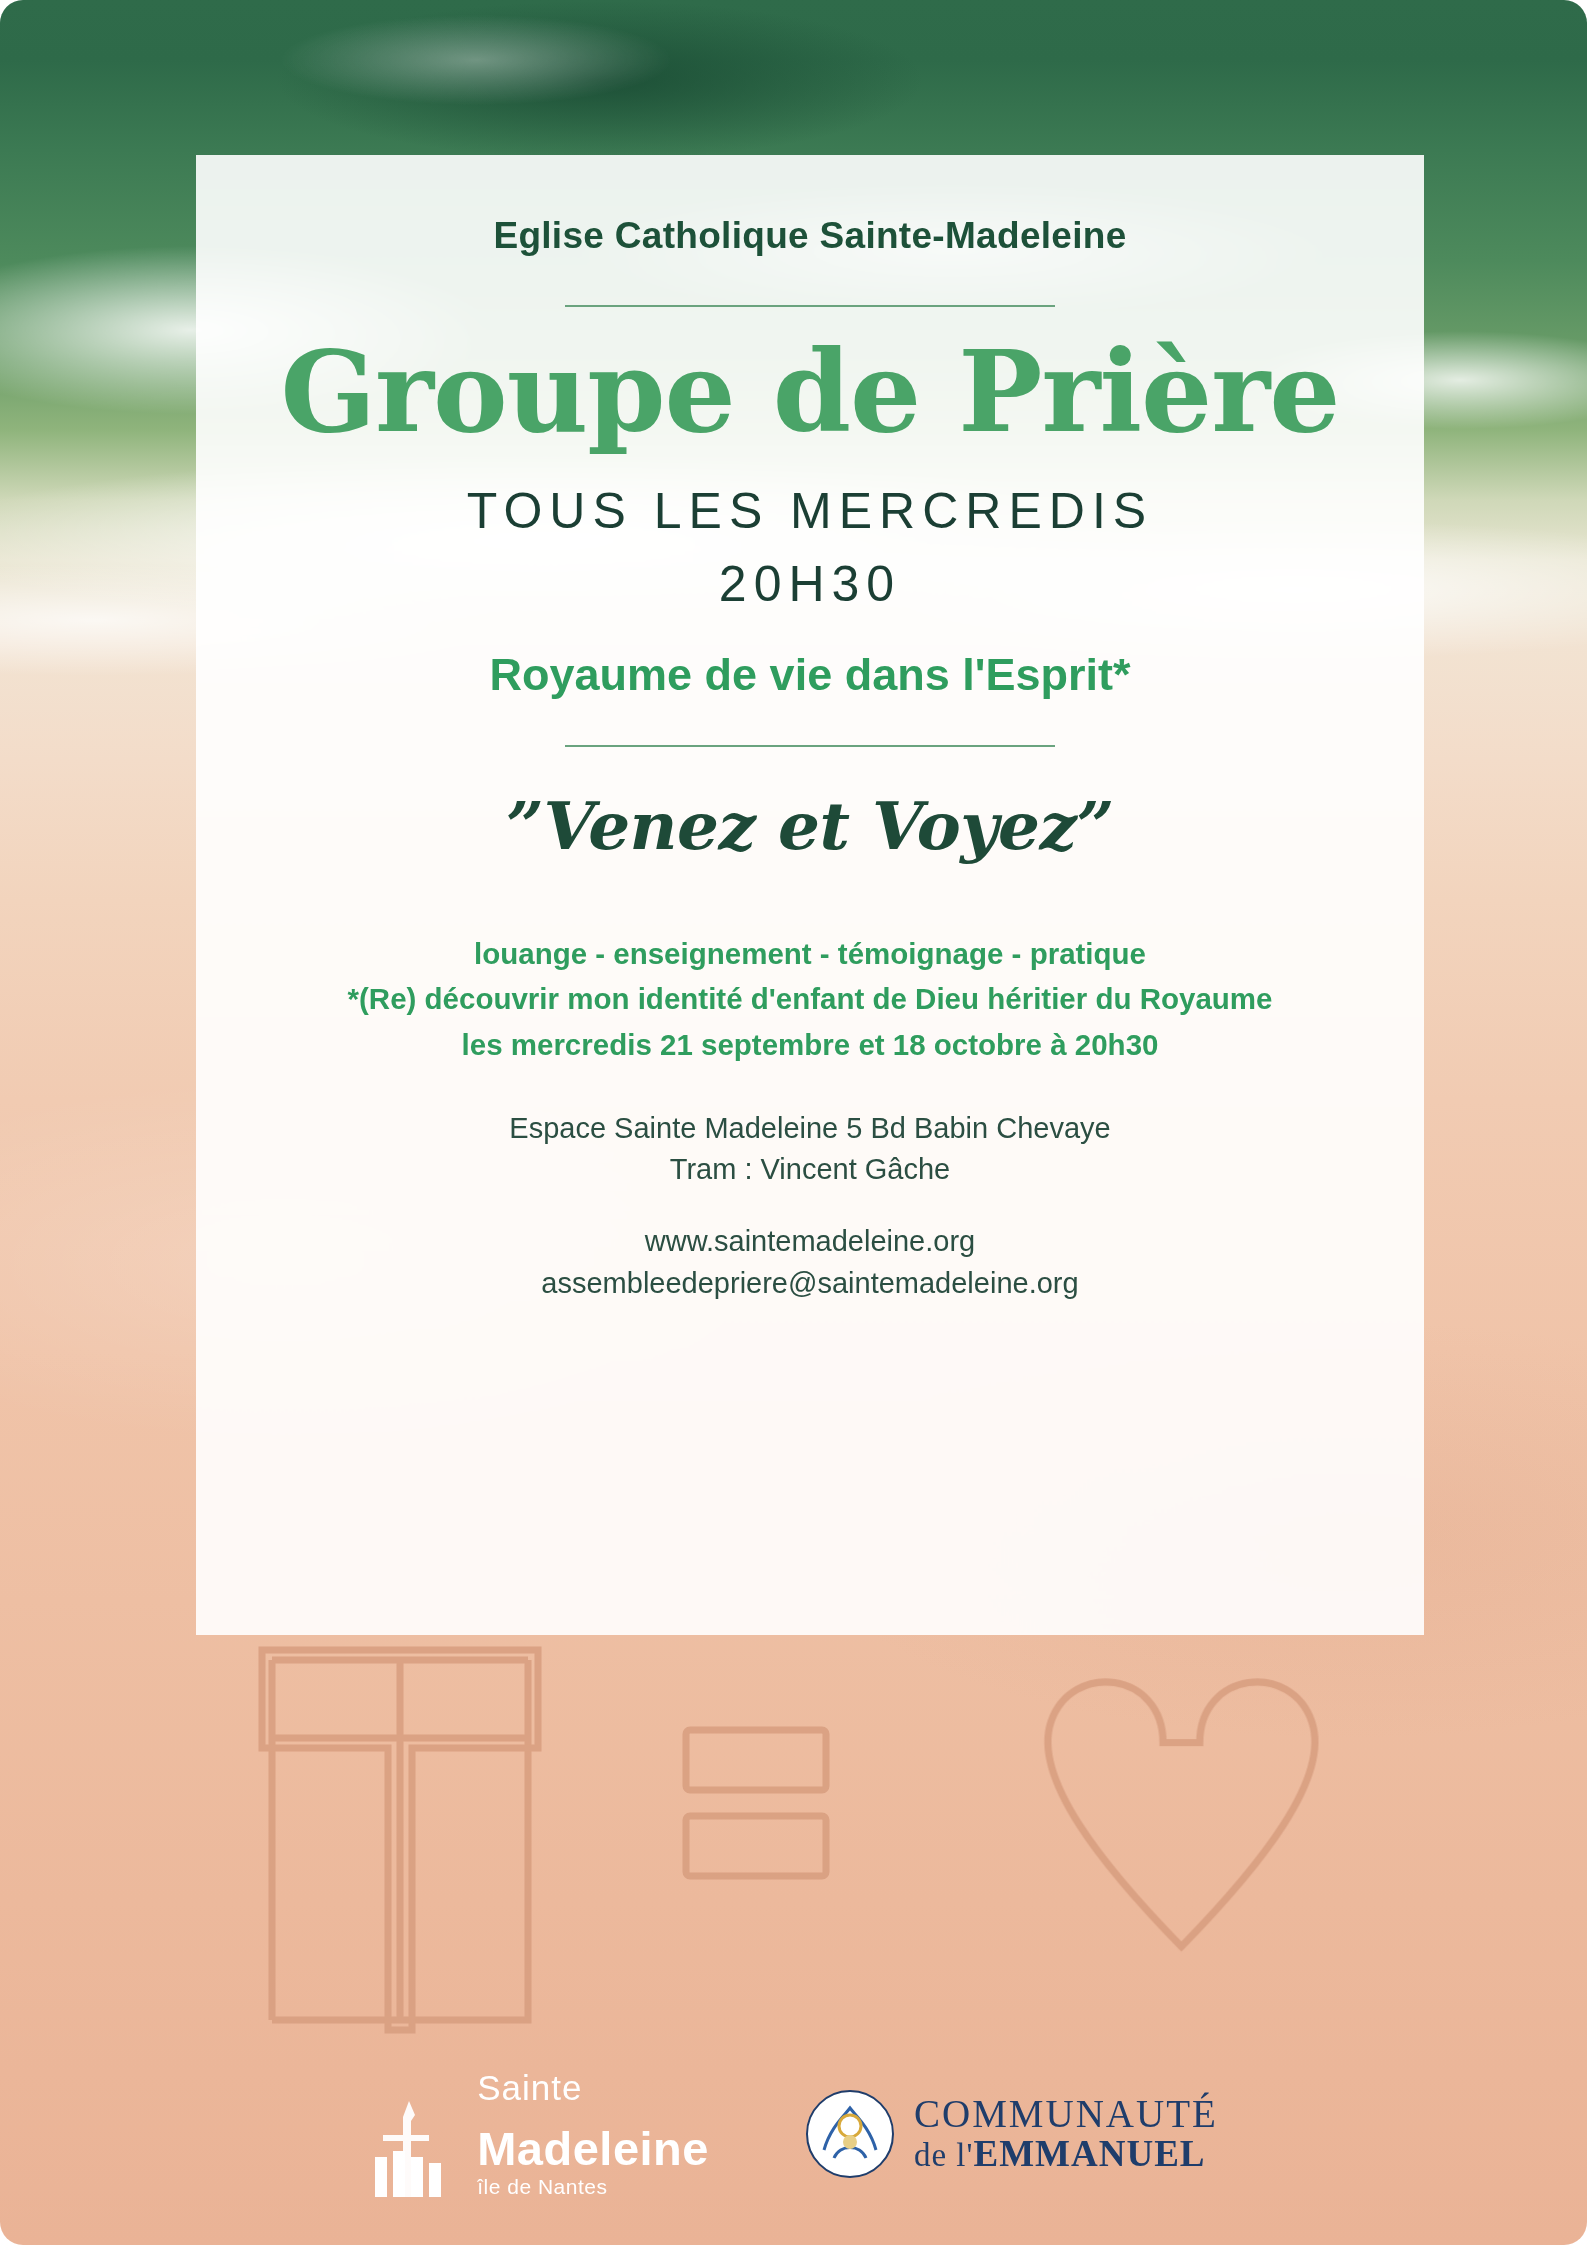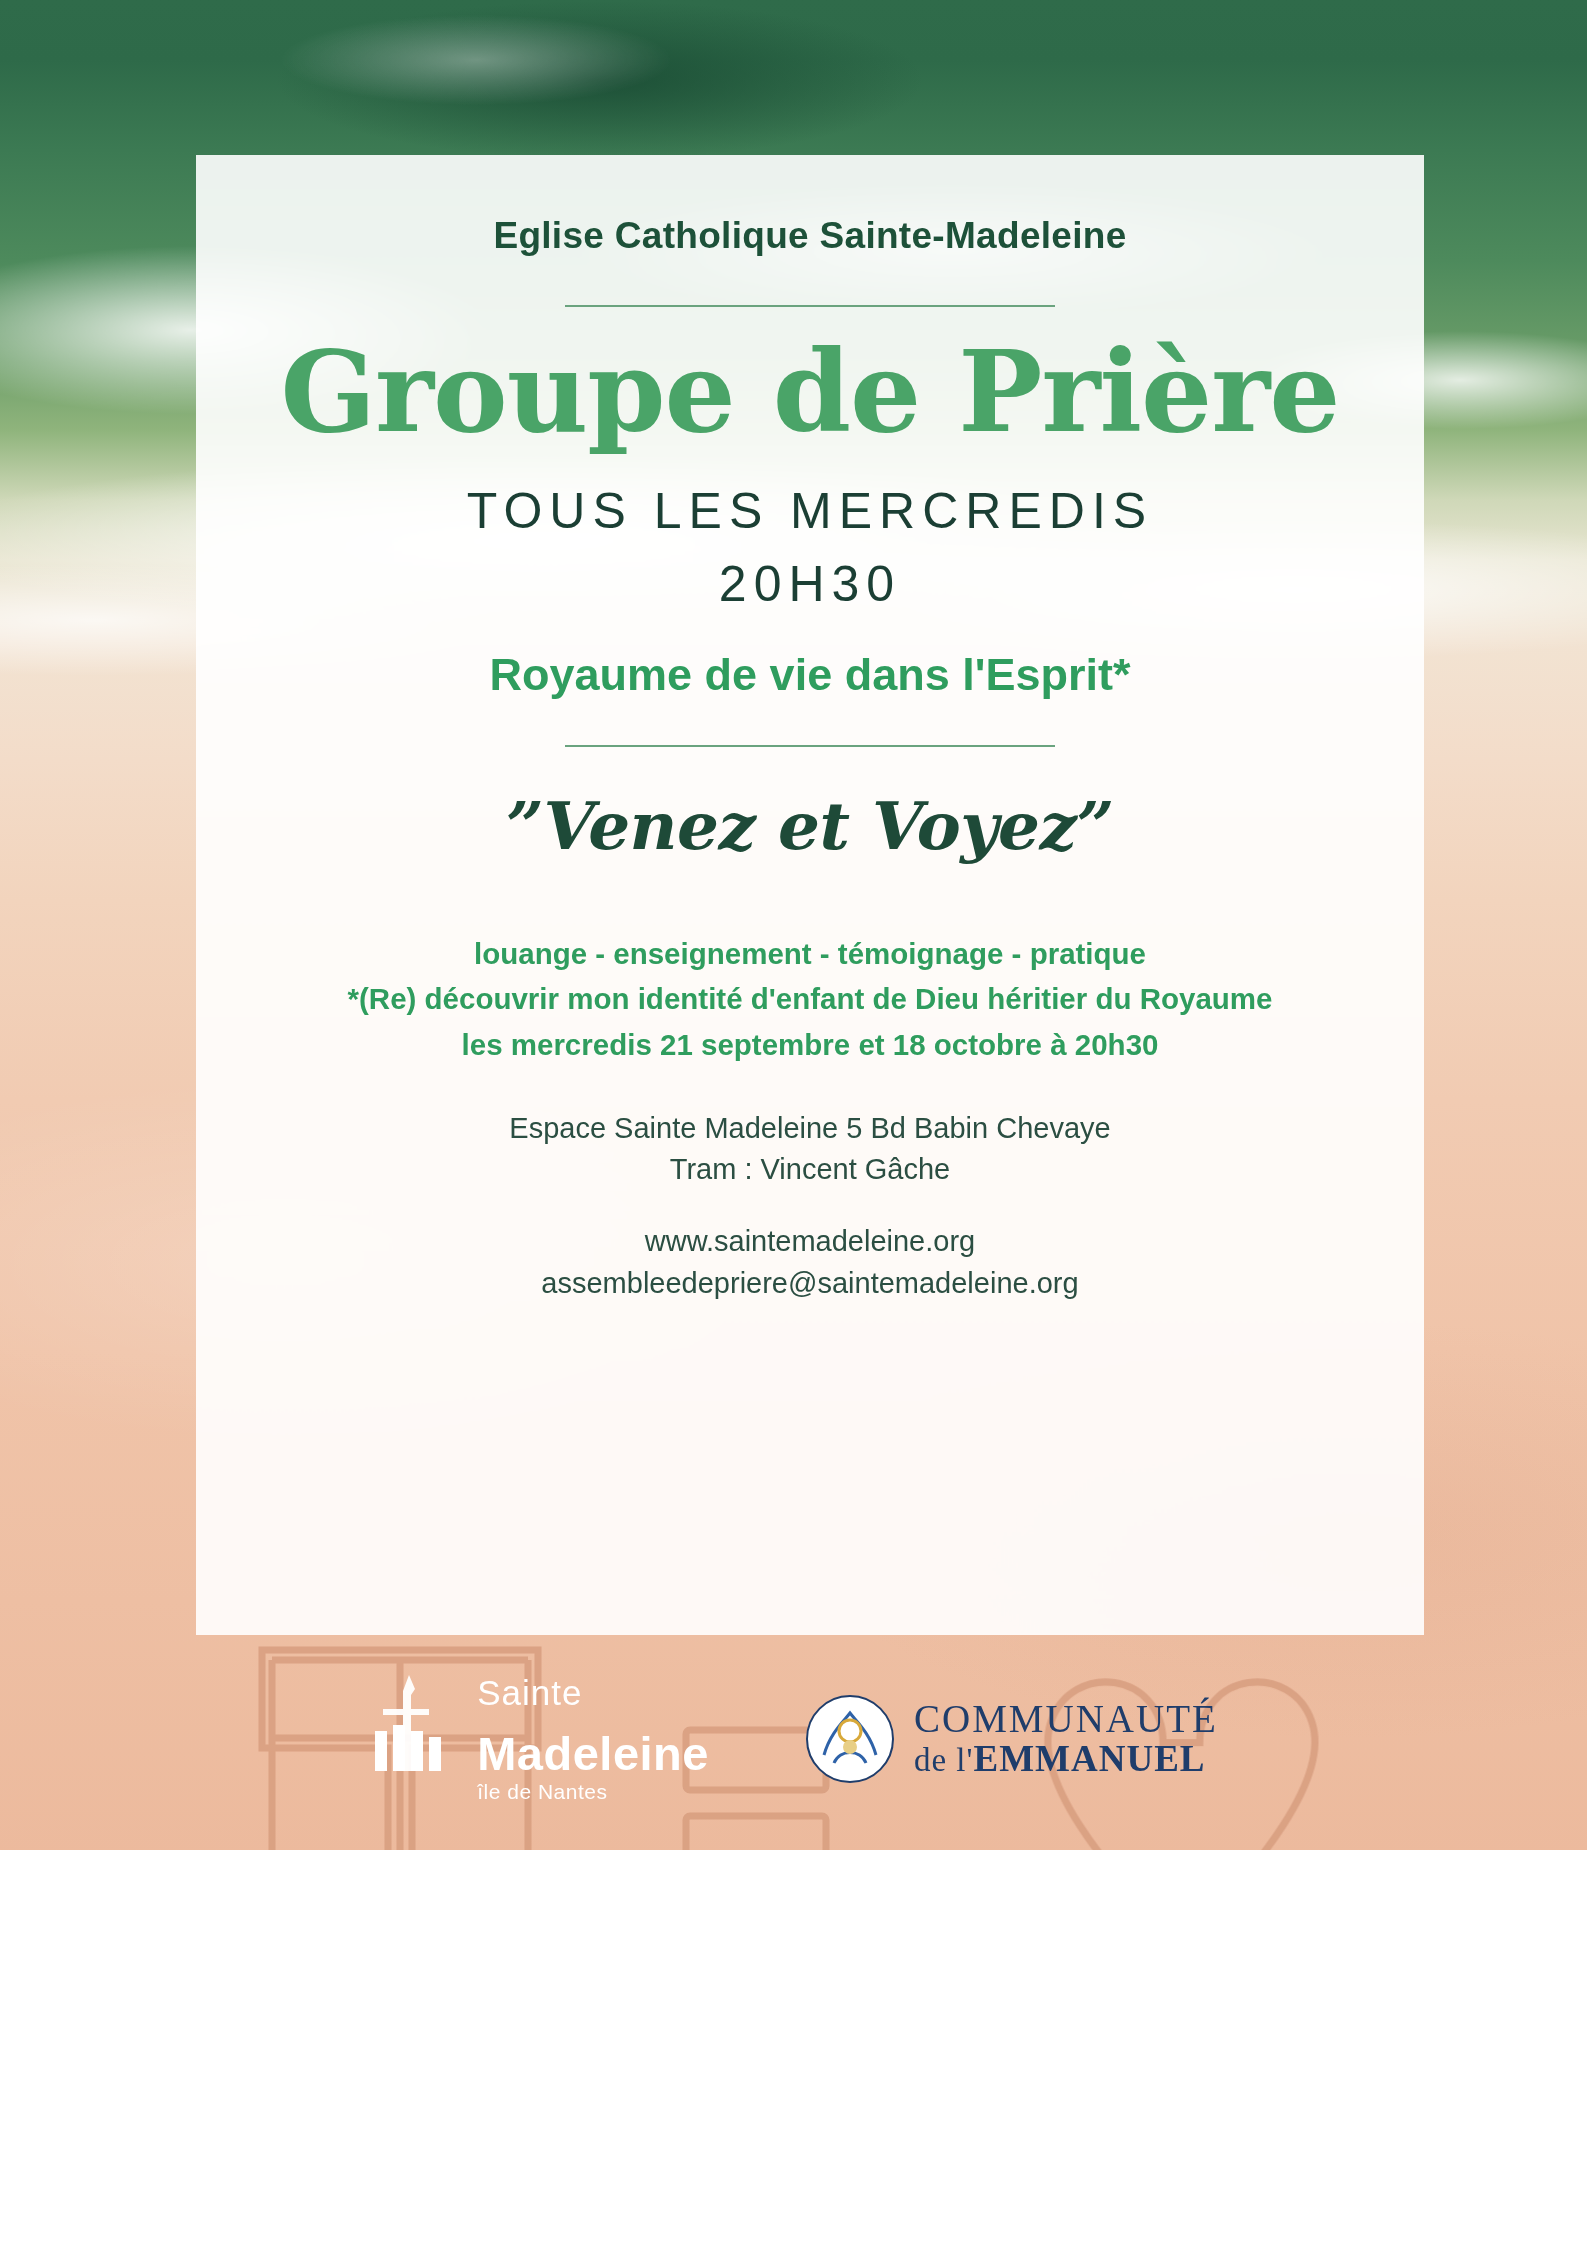--- a/index.html
+++ b/index.html
@@ -7,41 +7,42 @@
     padding: 0;
     background: #ffffff;
   }
   body {
     font-family: "Liberation Sans", sans-serif;
   }
 
   .poster {
     position: relative;
     width: 1587px;
-    height: 1850px;
+    height: 2245px;
     overflow: hidden;
     
     background:
       linear-gradient(to bottom,
         #2f6b4a 0px,
         #2e6a49 60px,
         #3c7a53 150px,
         #4d8a5c 260px,
         #6c9e69 360px,
         #8fb47c 430px,
         #cfd8b8 500px,
         #e9e6d2 560px,
         #f2e3d2 640px,
         #f3dcc9 760px,
         #f2d4bd 900px,
         #f1cbb2 1100px,
         #f0c4a9 1350px,
         #eebfa3 1600px,
         #ecb99c 1900px,
         #eab396 2245px);
+    border-radius: 23px;
   }
 
   
   .wave {
     position: absolute;
     pointer-events: none;
   }
   .foam-top {
     top: 0; left: 0; right: 0; height: 520px;
     background:
@@ -168,21 +169,21 @@
     left: 0;
     right: 0;
     bottom: 48px;
     display: flex;
     justify-content: center;
     align-items: center;
     gap: 95px;
   }
   .logo-ste {
     display: flex;
-    align-items: flex-start;
+    align-items: flex-end;
     gap: 22px;
     color: #ffffff;
   }
   .logo-ste .mark { width: 86px; height: 96px; }
   .logo-ste .words { text-align: left; line-height: 1.0; }
   .logo-ste .w1 { font-size: 35px; letter-spacing: 1px; }
   .logo-ste .w2 { font-size: 47px; font-weight: bold; letter-spacing: 0.5px; margin-top: 20px; }
   .logo-ste .w3 { font-size: 21px; letter-spacing: 0.5px; margin-top: 4px; }
 
   .logo-emm {

